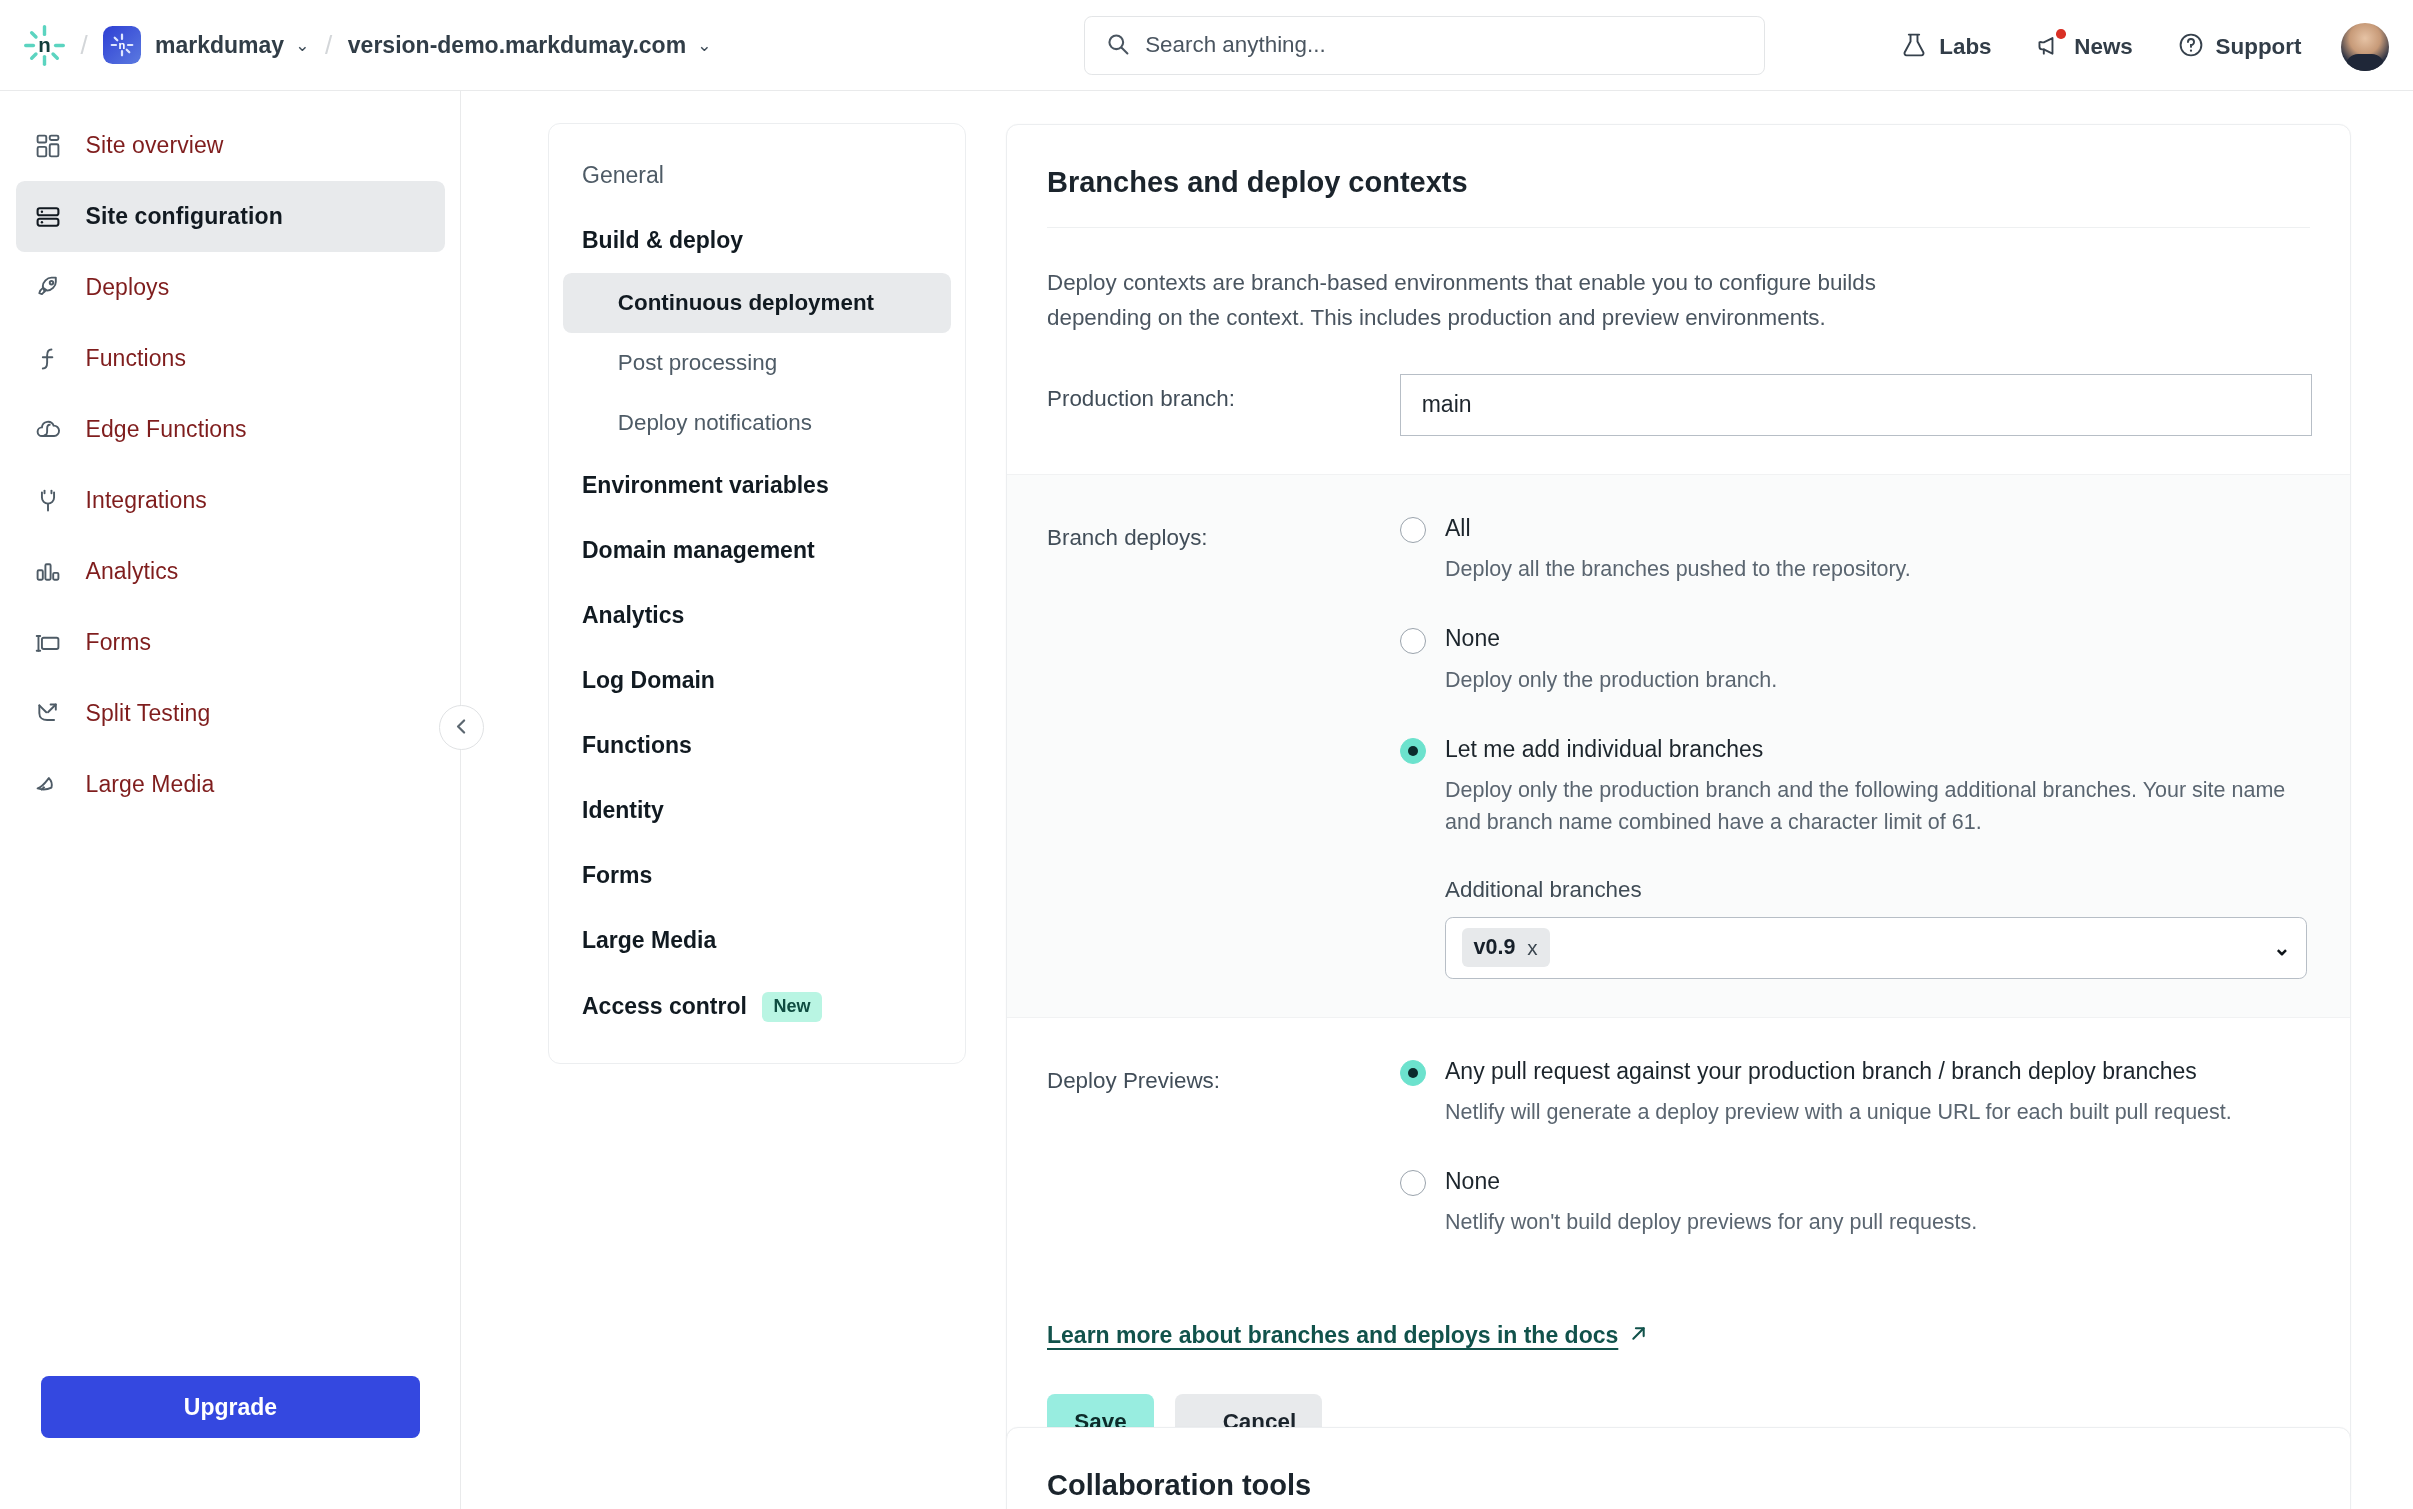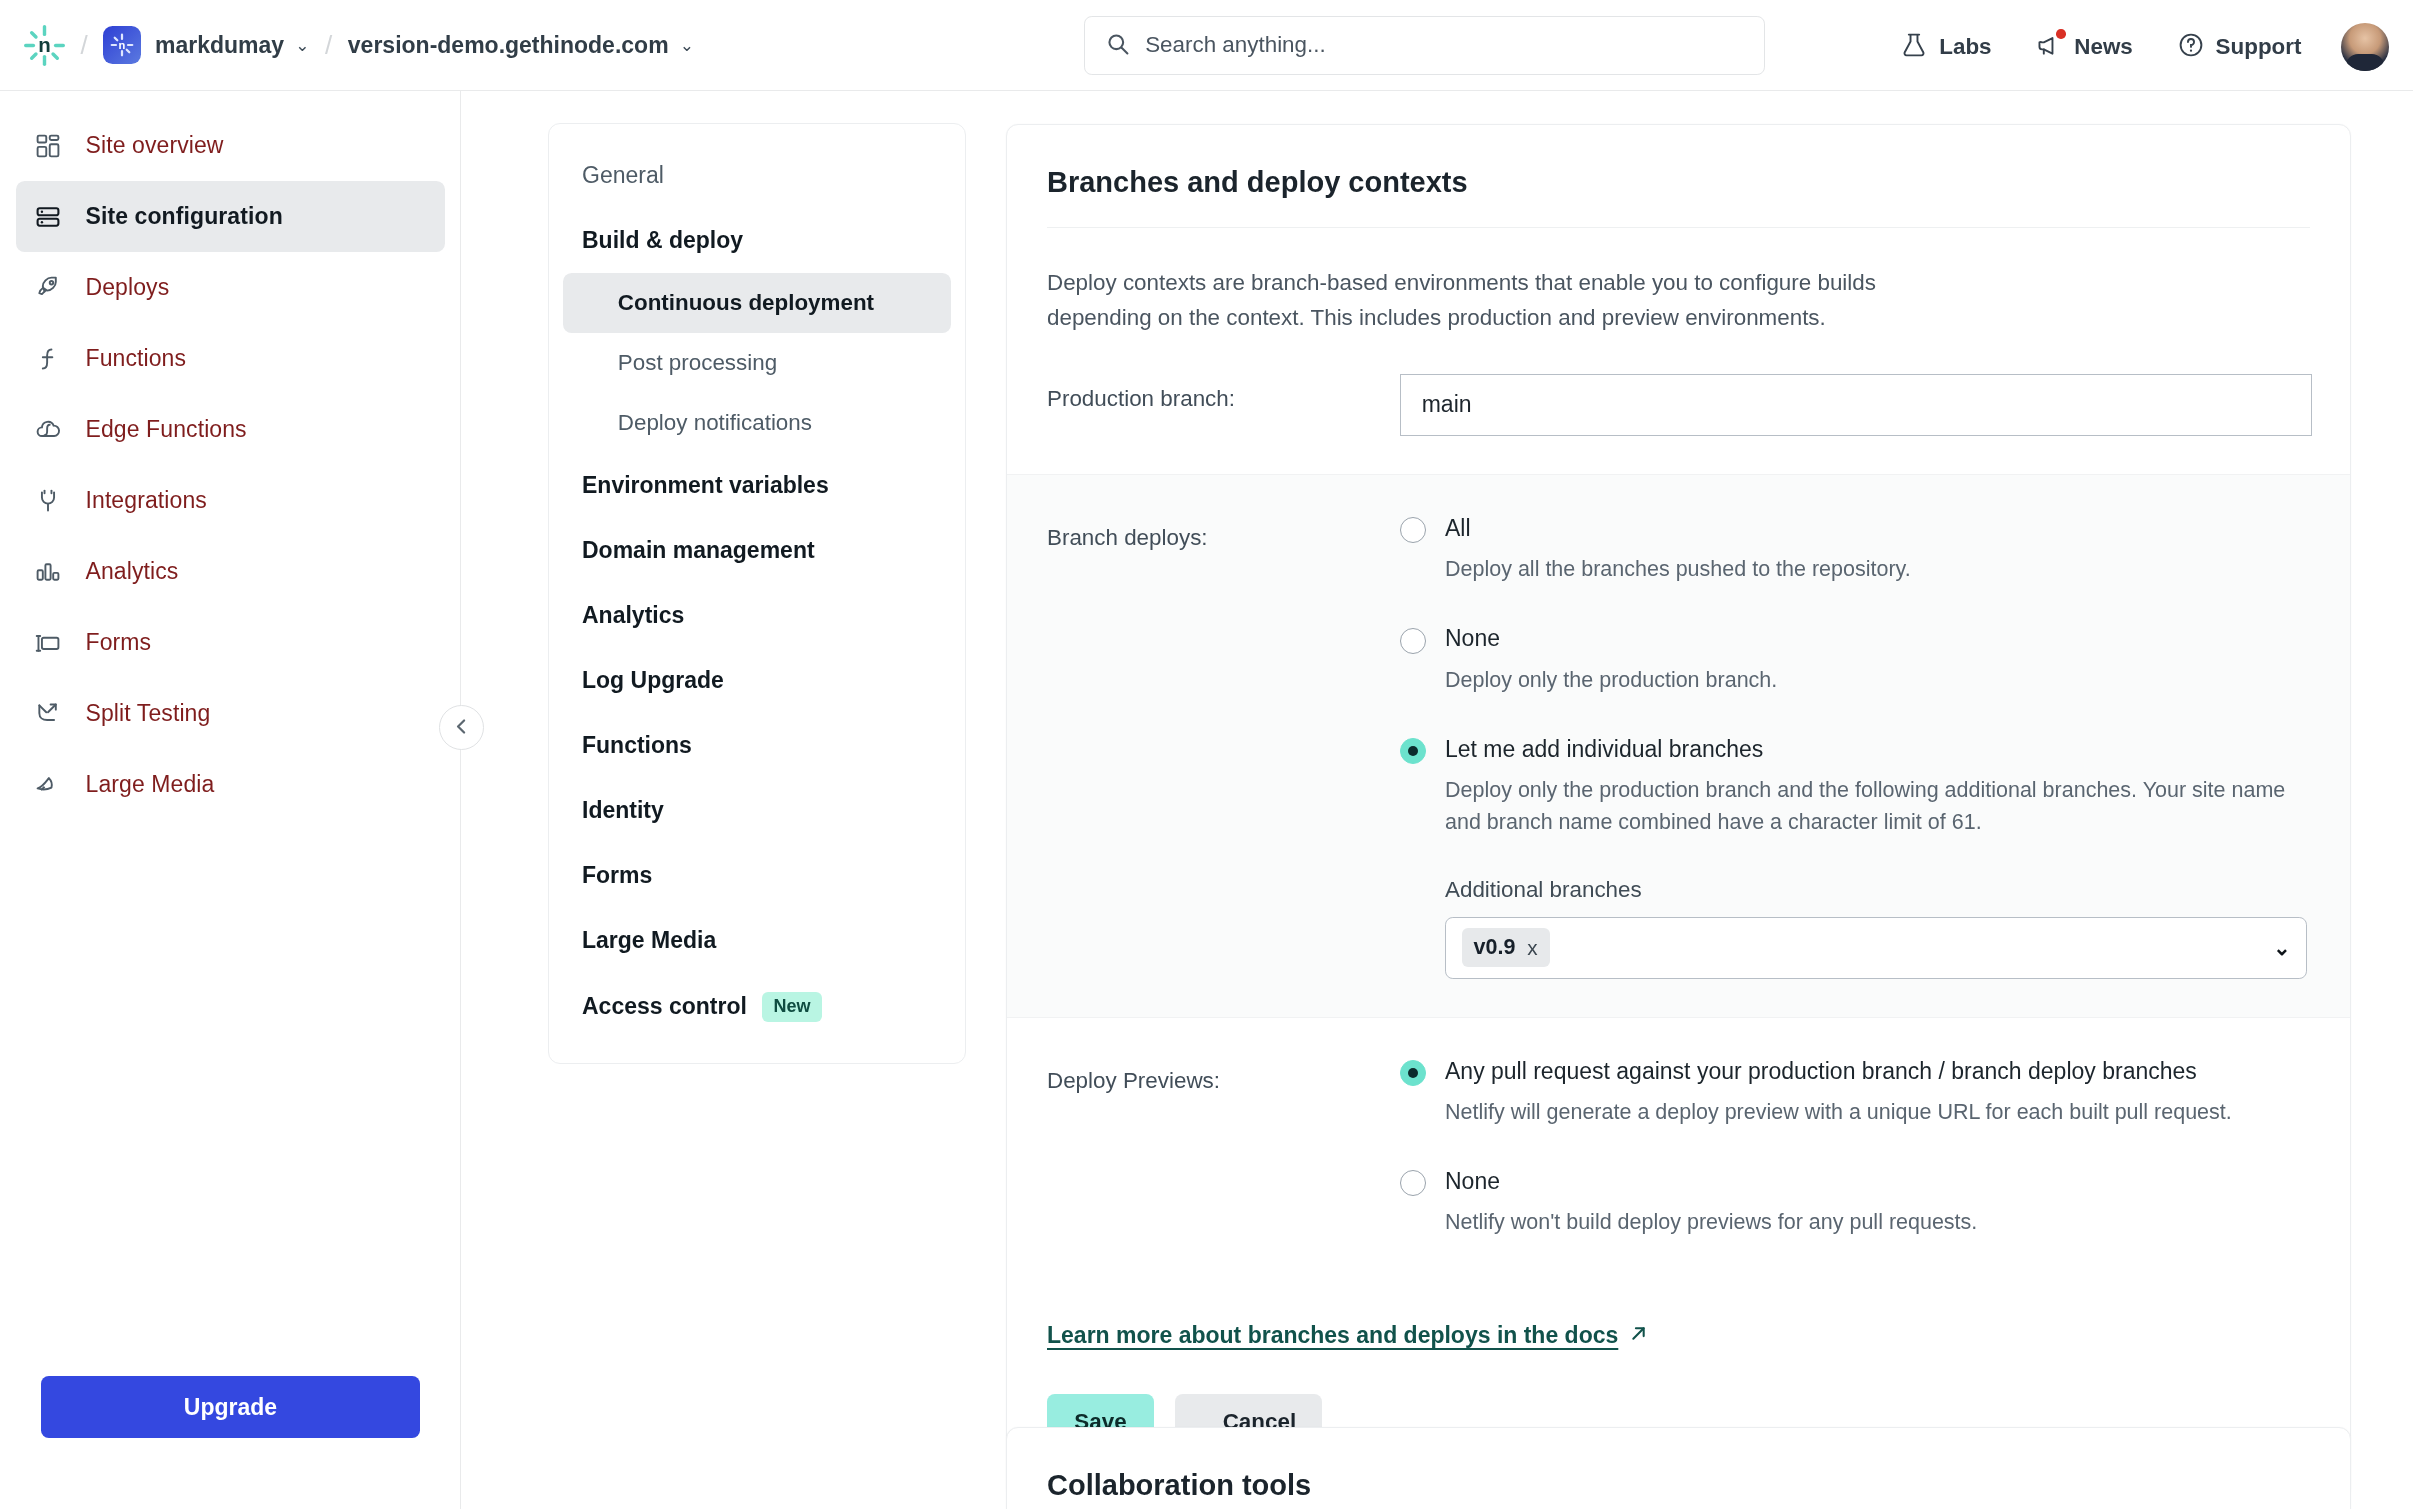--- a/index.html
+++ b/index.html
@@ -211,21 +211,21 @@
         <text x="14" y="18.5" font-size="13" font-weight="700" fill="#ffffff" text-anchor="middle" font-family="Liberation Sans, sans-serif">n</text>
       </svg>
     </div>
     <span class="crumb-text">markdumay</span>
     <span class="crumb-caret">⌄</span>
   </div>
 
   <span class="sep">/</span>
 
   <div class="crumb-group">
-    <span class="crumb-text" style="margin-left:0">version-demo.gethinode.com</span>
+    <span class="crumb-text" style="margin-left:0">version-demo.markdumay.com</span>
     <span class="crumb-caret">⌄</span>
   </div>
 
   <div class="search-wrap">
     <div class="search-box">
       <span>
         <svg width="24" height="24" viewBox="0 0 28 28" fill="none" stroke="#4a5560" stroke-width="2.4">
           <circle cx="12" cy="12" r="8"></circle>
             <line x1="18" y1="18" x2="25" y2="25" stroke-linecap="round"></line>
         </svg>
@@ -413,21 +413,21 @@
   <div class="snav-item strong">
       <span>Environment variables</span>
     </div>
   <div class="snav-item strong">
       <span>Domain management</span>
     </div>
   <div class="snav-item strong">
       <span>Analytics</span>
     </div>
   <div class="snav-item strong">
-      <span>Log Upgrade</span>
+      <span>Log Domain</span>
     </div>
   <div class="snav-item strong">
       <span>Functions</span>
     </div>
   <div class="snav-item strong">
       <span>Identity</span>
     </div>
   <div class="snav-item strong">
       <span>Forms</span>
     </div>

